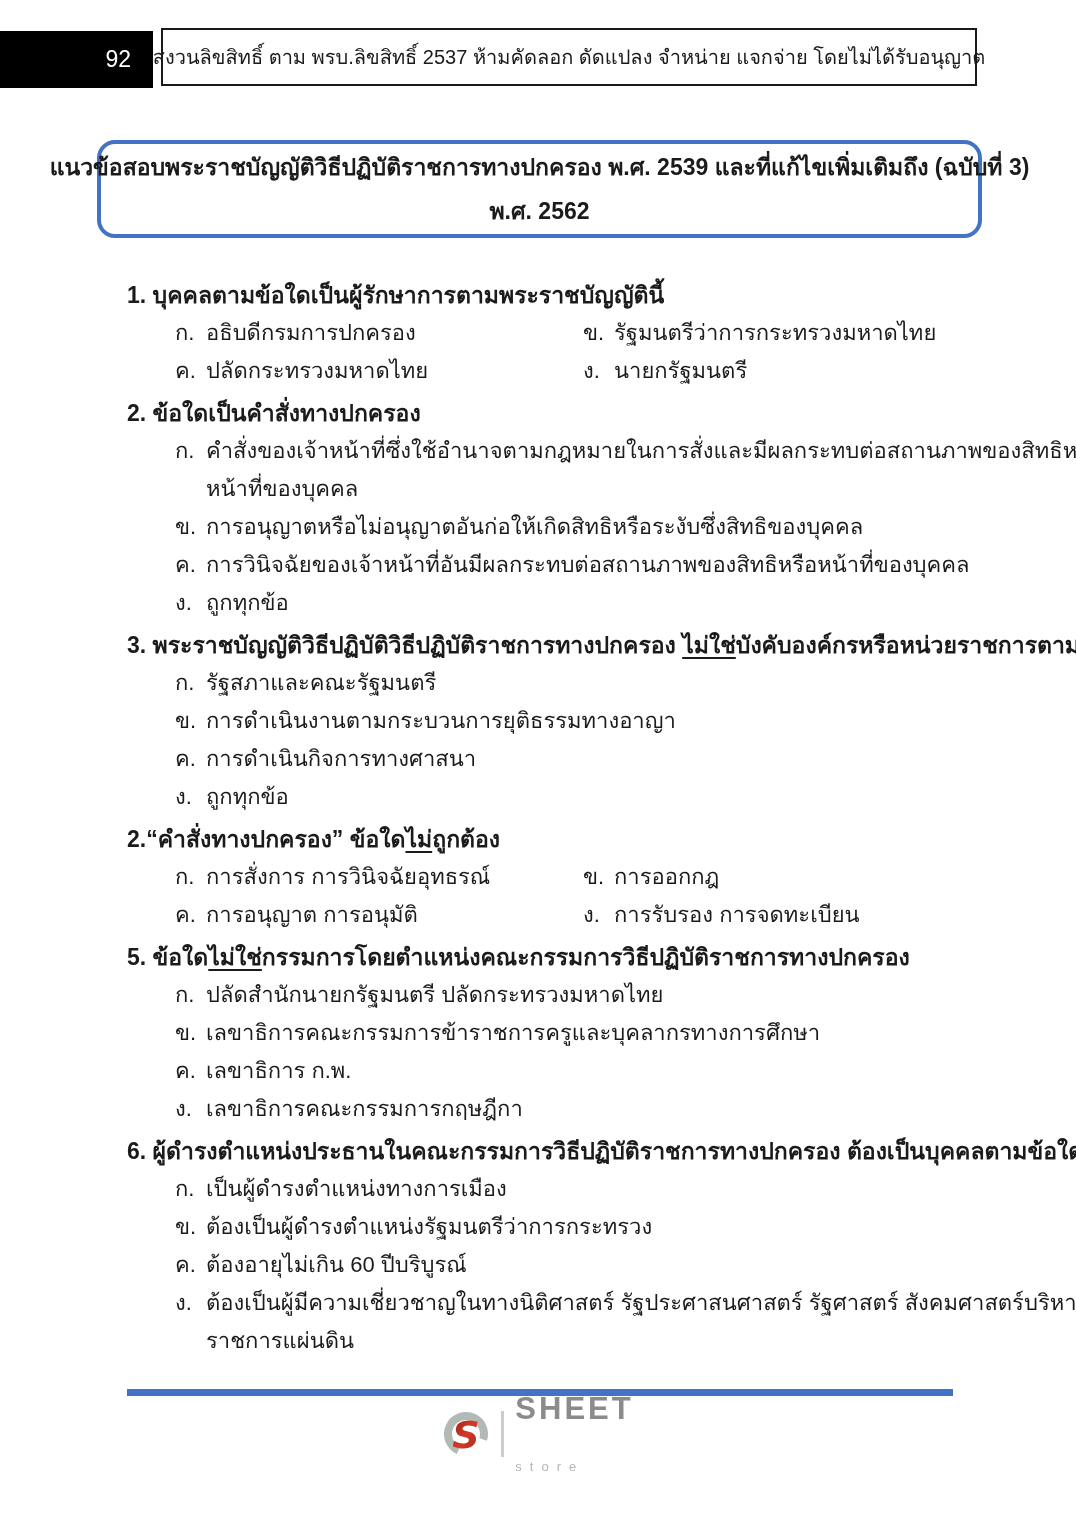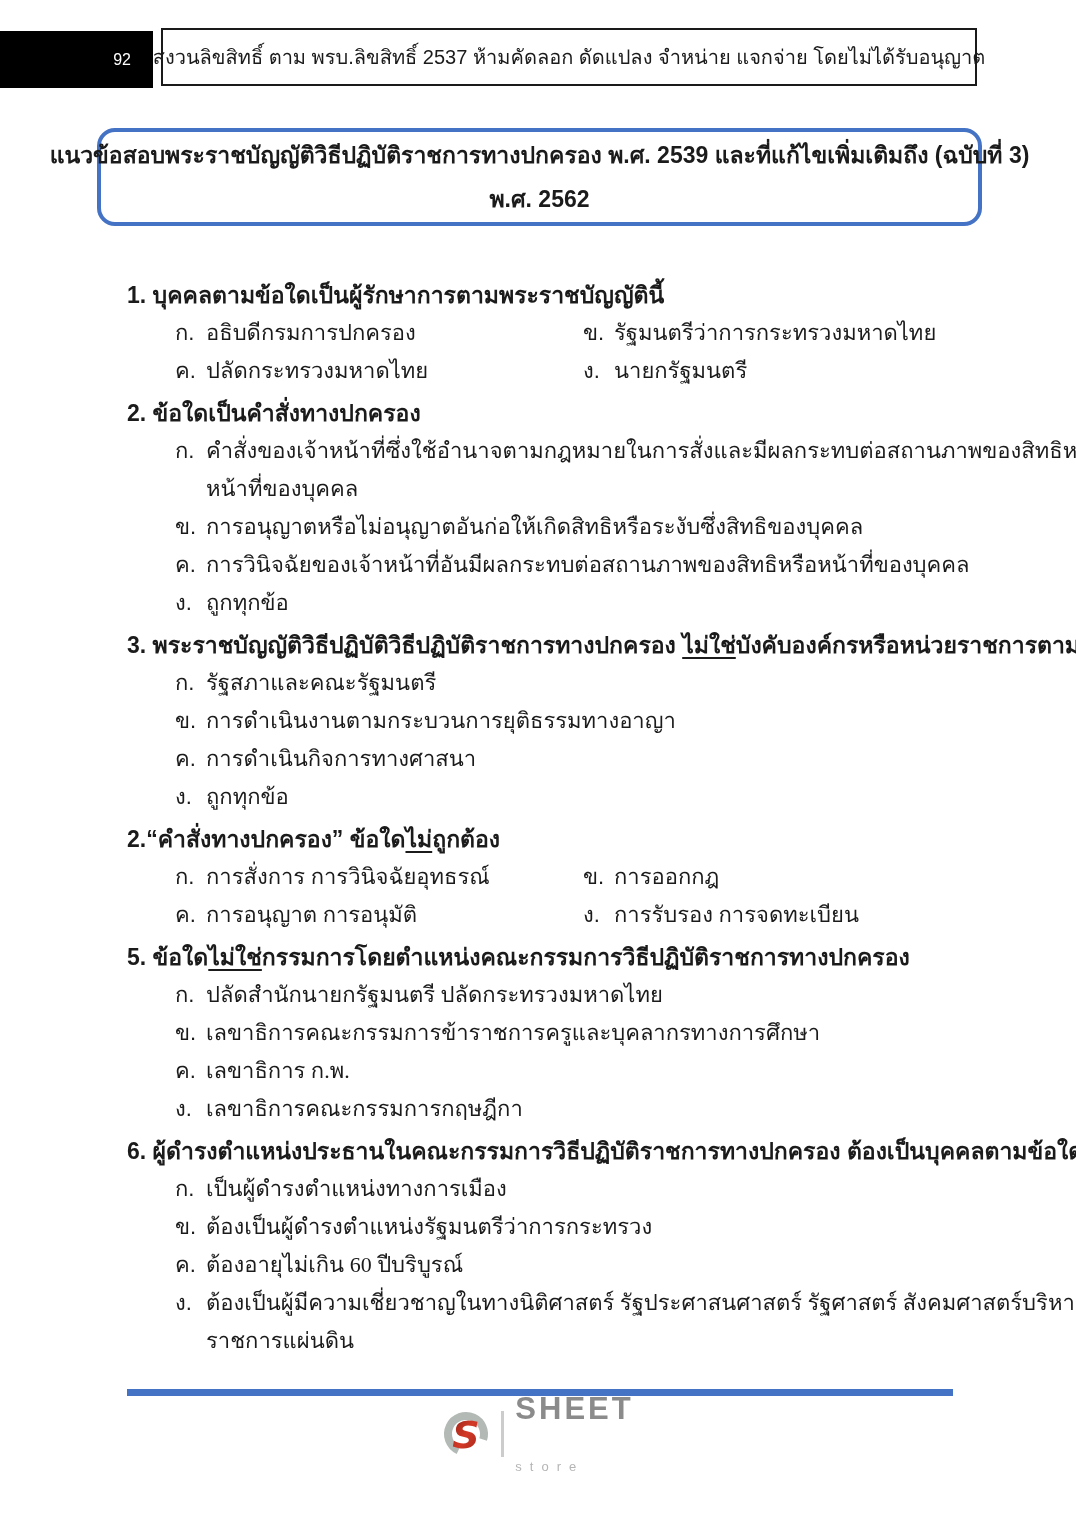--- a/index.html
+++ b/index.html
@@ -5,45 +5,45 @@
   html,body{margin:0;padding:0;}
   body{
     width:1076px;height:1522px;position:relative;background:#ffffff;
     font-family:"Liberation Sans","DejaVu Sans",sans-serif;color:#1b1b1b;
     overflow:hidden;
   }
   
   .pagenum-box{
     position:absolute;left:0;top:31px;width:153px;height:57px;background:#000;
     color:#fff;display:flex;align-items:center;justify-content:flex-end;
-    padding-right:22px;box-sizing:border-box;font-size:16px;
+    padding-right:22px;box-sizing:border-box;font-size:23px;
   }
   .copyright-box{
     position:absolute;left:161px;top:28px;width:816px;height:58px;
     border:2px solid #1a1a1a;box-sizing:border-box;background:#fff;
     display:flex;align-items:center;justify-content:center;
     font-size:20px;white-space:nowrap;
   }
   
   .title-box{
-    position:absolute;left:97px;top:128px;width:885px;height:98px;
+    position:absolute;left:97px;top:140px;width:885px;height:98px;
     border:4px solid #4472C4;border-radius:18px;box-sizing:border-box;
     display:flex;flex-direction:column;align-items:center;justify-content:center;
     gap:8px;font-weight:bold;font-size:23px;text-align:center;background:#fff;
   }
   .title-box .tline{white-space:nowrap;}
   
   .questions{position:absolute;left:127px;top:272px;width:860px;}
   .qhead{
     font-weight:bold;font-size:23px;line-height:38px;margin-top:4px;white-space:nowrap;
   }
   .qhead .u{text-decoration:underline;text-underline-offset:4px;}
   .choice{display:flex;align-items:flex-start;padding-left:48px;font-size:22px;}
   .clabel{width:31px;flex-shrink:0;line-height:38px;}
-  .cline{line-height:38px;white-space:nowrap;font-family:Liberation Serif, serif;}
+  .cline{line-height:38px;white-space:nowrap;}
   .row2{display:flex;}
   .row2 .cell-l{width:456px;box-sizing:border-box;}
   .row2 .cell-r{padding-left:0;}
   
   .footer-rule{
     position:absolute;left:127px;top:1389px;width:826px;height:7px;background:#4472C4;
   }
   .logo{
     position:absolute;left:0;top:1404px;width:1076px;height:60px;
     display:flex;align-items:center;justify-content:center;gap:11px;

